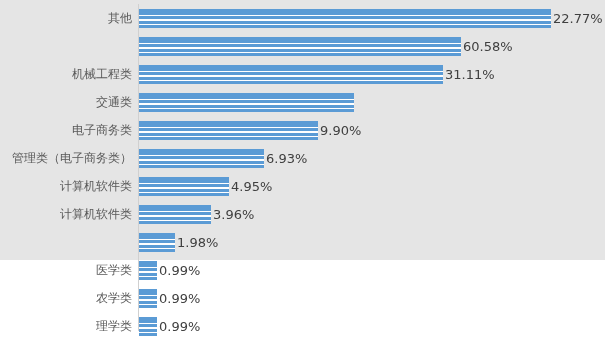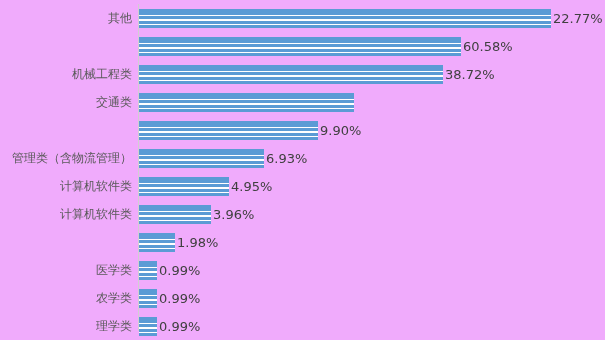--- a/index.html
+++ b/index.html
@@ -9,22 +9,22 @@
   body {
     width: 605px;
     height: 340px;
     background: #ffffff;
     font-family: "DejaVu Sans", "Liberation Sans", sans-serif;
     overflow: hidden;
   }
   #chart-root {
     position: relative;
     width: 605px;
-    height: 340px;
-    background: #f0abfc;
+    height: 260px;
+    background: #e5e5e5;
     text-decoration: underline;
   }
   #plot-area {
     position: absolute;
     left: 0;
     top: 0;
     width: 605px;
     height: 340px;
   }
   #axis-line {
@@ -123,40 +123,41 @@
       <div class="bar-wrap">
         <div class="bar" style="width:322px"></div>
         <div class="val-label">60.58%</div>
       </div>
     </div>
 
     <div class="bar-row" style="top:60px">
       <div class="cat-label">机械工程类</div>
       <div class="bar-wrap">
         <div class="bar" style="width:304px"></div>
-        <div class="val-label">38.72%</div>
+        <div class="val-label">31.11%</div>
       </div>
     </div>
 
     <div class="bar-row" style="top:88px">
       <div class="cat-label">交通类</div>
       <div class="bar-wrap">
         <div class="bar" style="width:215px"></div>
       </div>
     </div>
 
     <div class="bar-row" style="top:116px">
+      <div class="cat-label">电子商务类</div>
       <div class="bar-wrap">
         <div class="bar" style="width:179px"></div>
         <div class="val-label">9.90%</div>
       </div>
     </div>
 
     <div class="bar-row" style="top:144px">
-      <div class="cat-label">管理类（含物流管理）</div>
+      <div class="cat-label">管理类（电子商务类）</div>
       <div class="bar-wrap">
         <div class="bar" style="width:125px"></div>
         <div class="val-label">6.93%</div>
       </div>
     </div>
 
     <div class="bar-row" style="top:172px">
       <div class="cat-label">计算机软件类</div>
       <div class="bar-wrap">
         <div class="bar" style="width:90px"></div>

